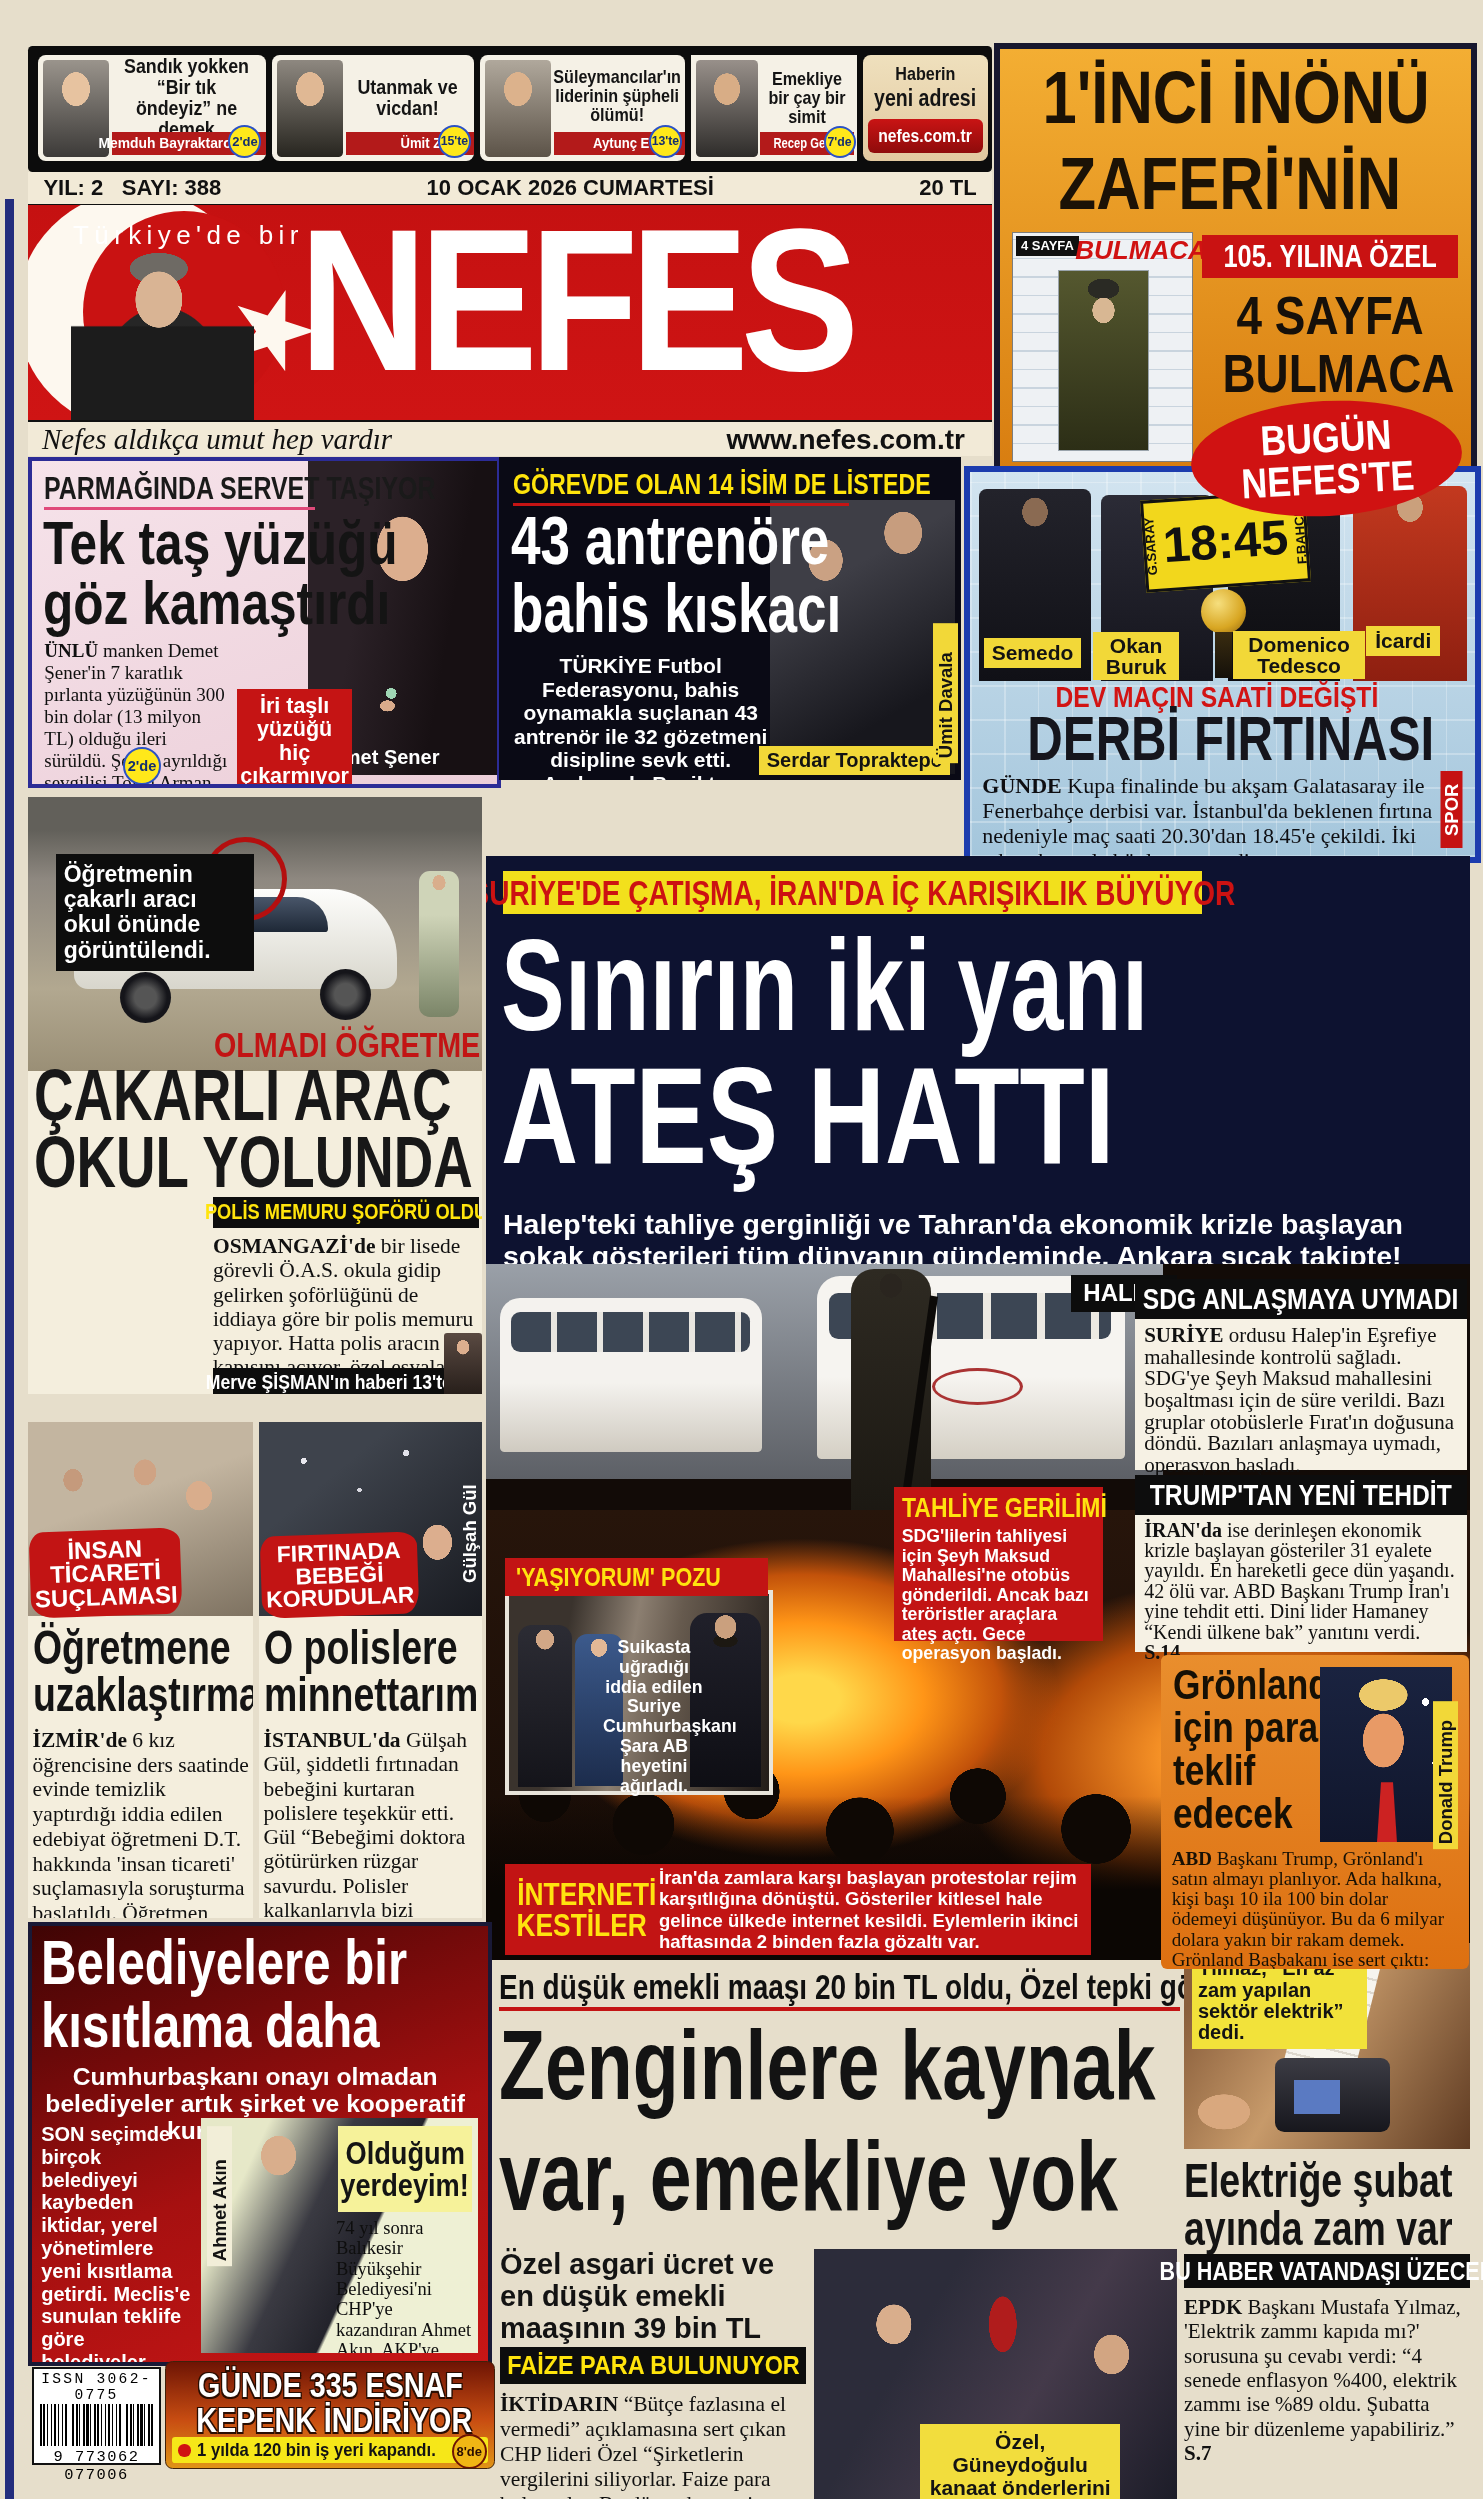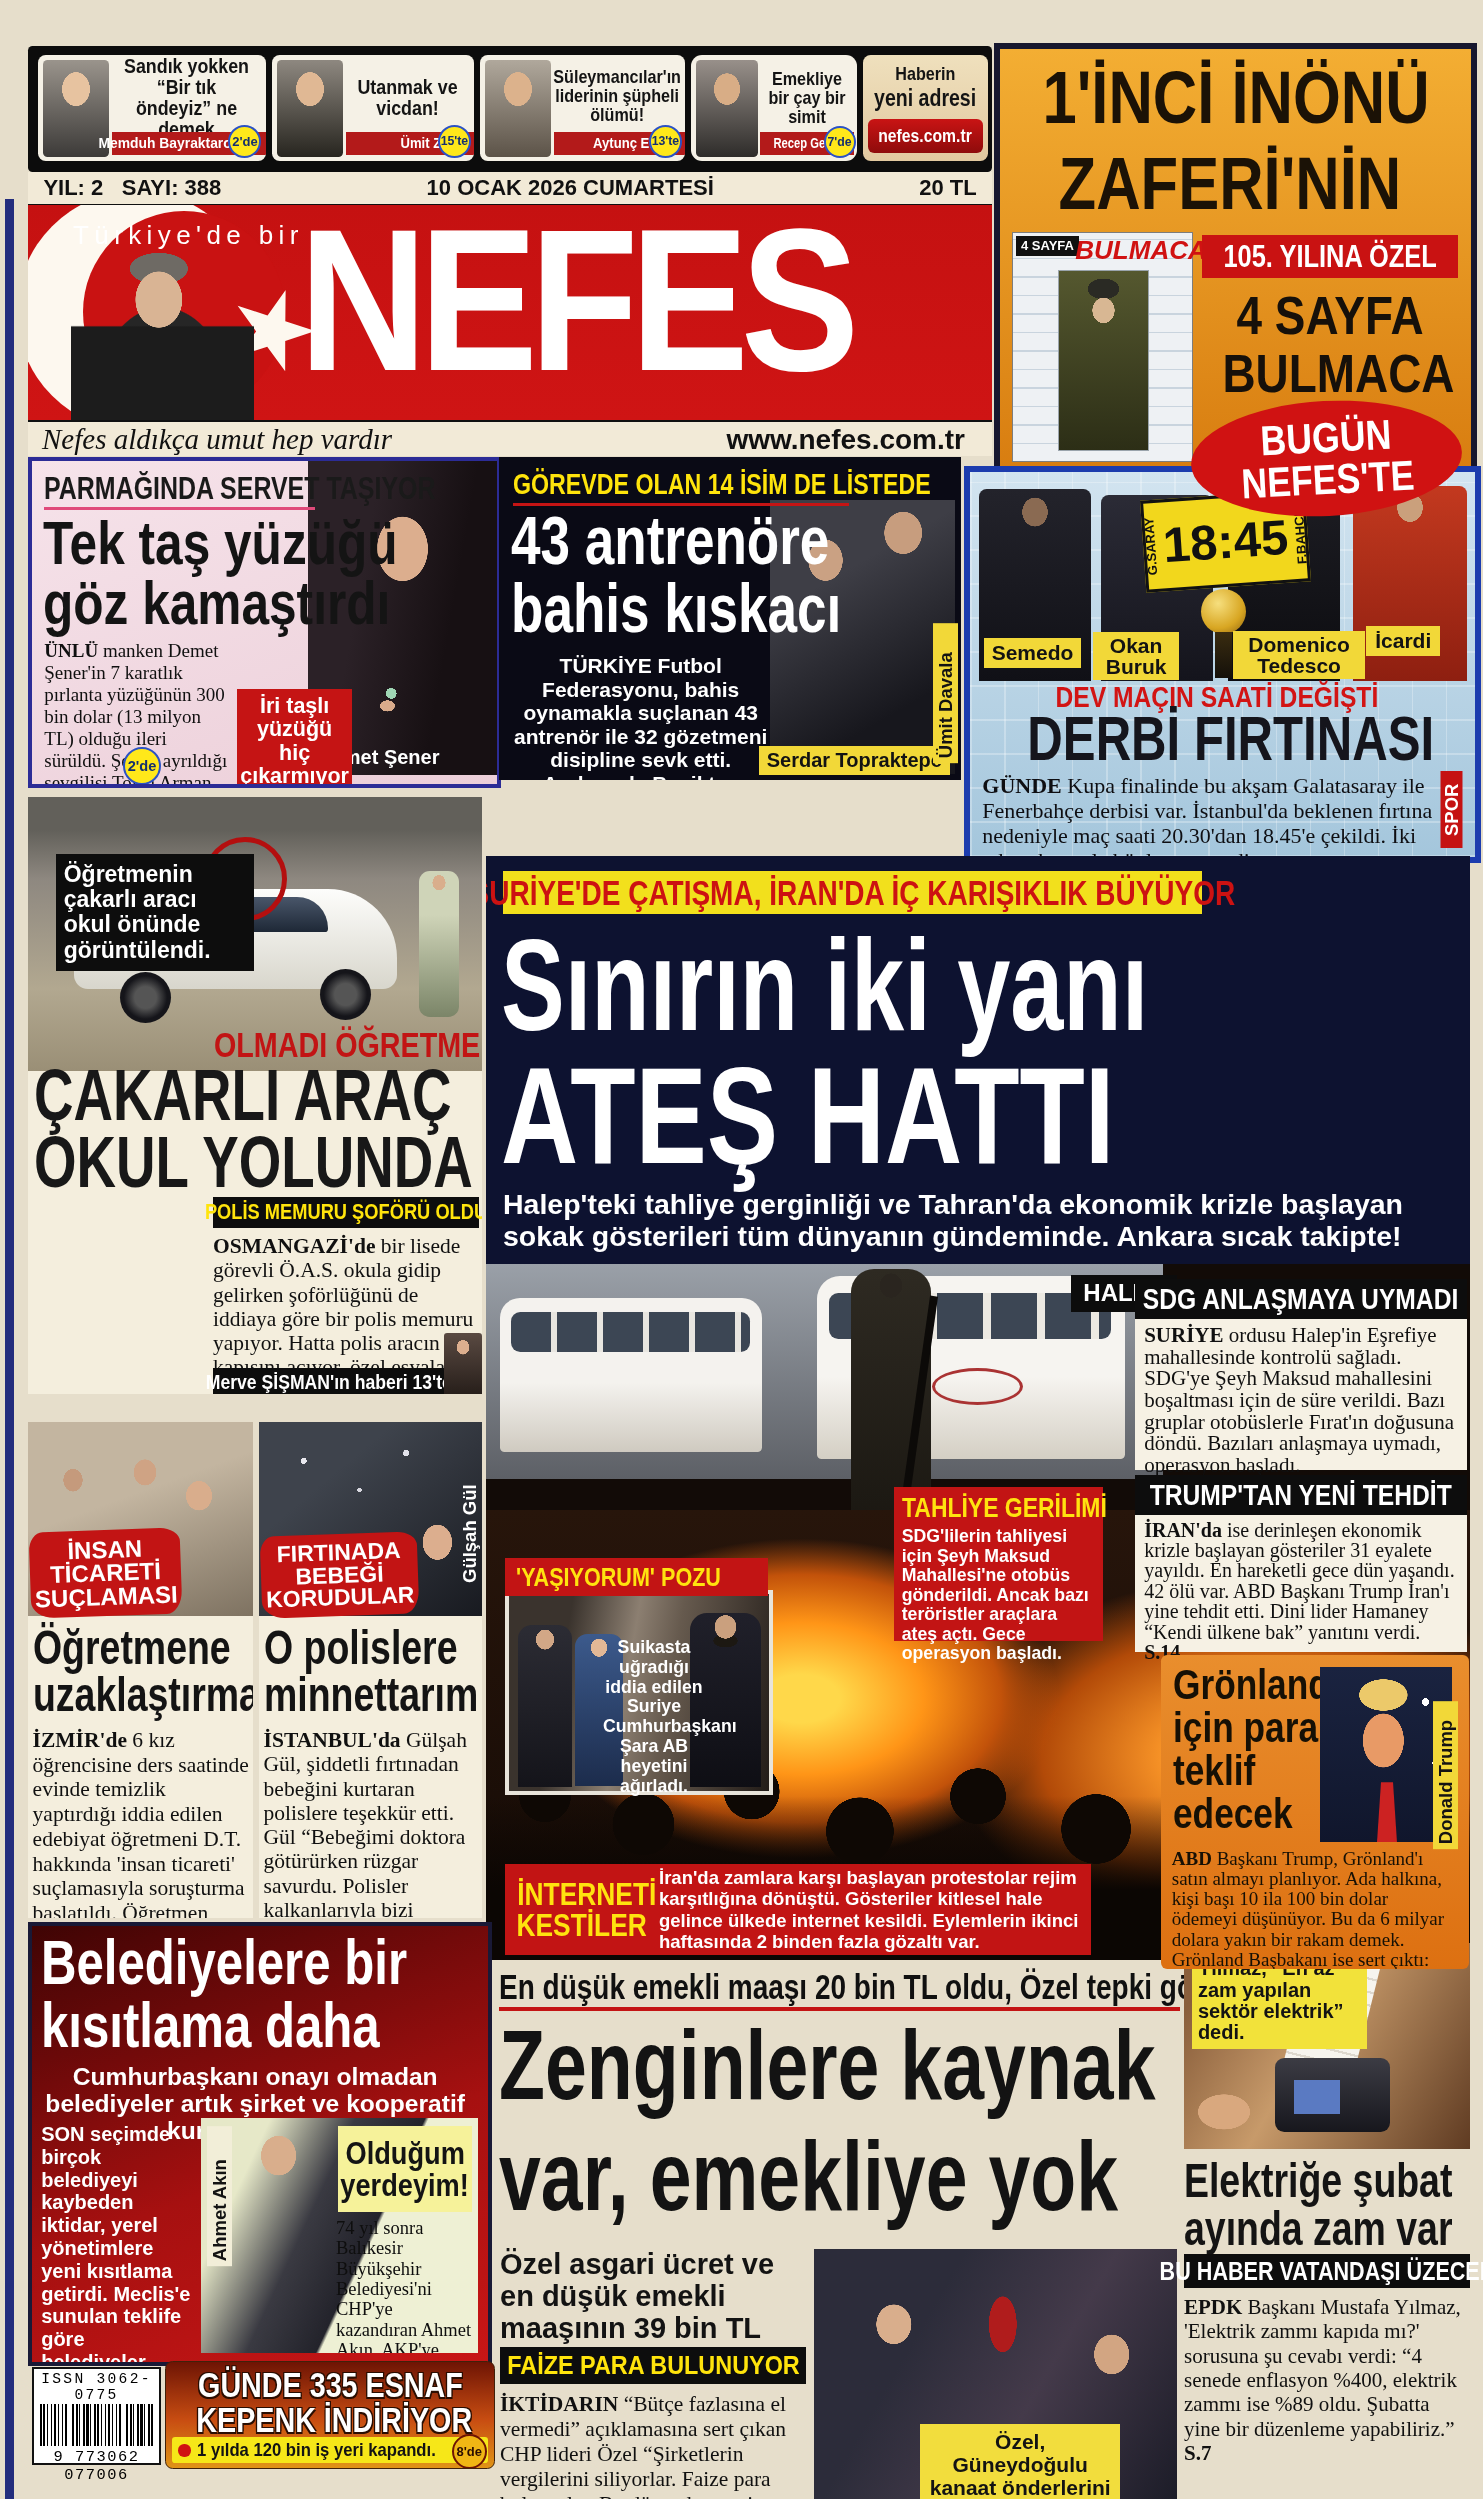--- a/index.html
+++ b/index.html
@@ -53,21 +53,21 @@
     <div class="abs photo" style="left:4.6px;top:4.6px;width:66px;height:97px;border-radius:4.6px;background:radial-gradient(ellipse 23px 28px at 50% 30%,#dcb28c 0 60%,transparent 61%),linear-gradient(#b0a89c,#5c5348)"></div>
     <div class="abs hl center" style="left:74px;top:3px;width:126px;height:74px;display:flex;align-items:center;justify-content:center;font-size:19px;line-height:1.0">
         <span class="condc" style="--sx:.85;white-space:normal">Süleymancılar'ın liderinin şüpheli ölümü!</span>
       </div>
     <div class="abs" style="left:74px;bottom:6.2px;width:126px;height:23px;background:#b31a1a;color:#fff;font-weight:800;font-size:15.4px;display:flex;align-items:center;justify-content:flex-end;padding-right:31px">
         <span class="condc" style="--sx:.85">Aytunç Erkin</span>
       </div>
     <div class="abs" style="right:3.1px;bottom:3.1px;width:29px;height:29px;border-radius:50%;background:#ffe81a;border:2.3px solid #2b52c5;color:#15306e;font-weight:900;font-size:12.3px;display:flex;align-items:center;justify-content:center">13'te</div>
   </div>
 
-  <div class="abs" style="left:691px;top:55px;width:166px;height:106px;background:#f5f1e6;border-radius:11px;overflow:hidden">
+  <div class="abs" style="left:691px;top:55px;width:166px;height:106px;background:#f5f1e6;border-radius:0;overflow:hidden">
     <div class="abs photo" style="left:4.6px;top:4.6px;width:62px;height:97px;border-radius:4.6px;background:radial-gradient(ellipse 21.5px 26px at 50% 30%,#d8ad86 0 60%,transparent 61%),linear-gradient(#98908a,#2e2c2a)"></div>
     <div class="abs hl center" style="left:69px;top:6.2px;width:94px;height:72px;display:flex;align-items:center;justify-content:center;font-size:19px;line-height:1.0">
         <span class="condc" style="--sx:.85;white-space:normal">Emekliye bir çay bir simit</span>
       </div>
     <div class="abs" style="left:69px;bottom:6.2px;width:94px;height:23px;background:#b31a1a;color:#fff;font-weight:800;font-size:14px;display:flex;align-items:center;justify-content:center">
         <span class="condc" style="--sx:.8">Recep Genel</span>
       </div>
     <div class="abs" style="right:1.5px;bottom:3.1px;width:28px;height:28px;border-radius:50%;background:#ffe81a;border:2.3px solid #2b52c5;color:#15306e;font-weight:900;font-size:12.3px;display:flex;align-items:center;justify-content:center">7'de</div>
   </div>
 
@@ -193,21 +193,21 @@
       </div>
     <div class="abs photo" style="left:416px;top:536px;width:38px;height:65px;background:radial-gradient(ellipse 10.8px 12.3px at 50% 22%,#dcae8e 0 58%,transparent 59%),linear-gradient(#5a4a42,#241c18);border-radius:3.1px"></div>
   </div>
 
   <div class="abs" style="left:486px;top:856px;width:984px;height:1104px;background:#0d1230;overflow:hidden">
     <div class="abs" style="left:17px;top:15.4px;width:699px;height:43px;background:#f2e01c;display:flex;align-items:center;justify-content:center">
         <span class="condc" style="--sx:.8;color:#cc1212;font-weight:900;font-size:35px">SURİYE'DE ÇATIŞMA, İRAN'DA İÇ KARIŞIKLIK BÜYÜYOR</span>
       </div>
     <div class="abs hl" style="left:15.4px;top:65px;font-size:129px;line-height:1;color:#fff"><span class="cond" style="--sx:.74">Sınırın iki yanı</span></div>
     <div class="abs hl" style="left:15.4px;top:191px;font-size:137px;line-height:1;color:#fff"><span class="cond" style="--sx:.78">ATEŞ HATTI</span></div>
-    <div class="abs" style="left:17px;top:332px;width:948px;color:#fff;font-weight:700;font-size:28.5px;line-height:1.14">Halep'teki tahliye gerginliği ve Tahran'da ekonomik krizle başlayan sokak gösterileri tüm dünyanın gündeminde. Ankara sıcak takipte!</div>
+    <div class="abs" style="left:17px;top:352px;width:948px;color:#fff;font-weight:700;font-size:28.5px;line-height:1.14">Halep'teki tahliye gerginliği ve Tahran'da ekonomik krizle başlayan sokak gösterileri tüm dünyanın gündeminde. Ankara sıcak takipte!</div>
 
     <div class="abs photo" style="left:0;top:408px;width:984px;height:696px;background:#120b07">
       <div class="abs" style="left:0;top:0;width:677px;height:215px;background:linear-gradient(#9aa0a8,#5d6066)"></div>
       <div class="abs" style="left:14px;top:34px;width:262px;height:154px;background:linear-gradient(#f4f2ee 55%,#cfcac0);border-radius:20px 20px 4.6px 4.6px">
         <div class="abs" style="left:10.8px;top:14px;width:239px;height:40px;background:repeating-linear-gradient(90deg,#3c4654 0 40px,#e8e6e0 40px 46px);border-radius:9.2px"></div>
       </div>
       <div class="abs" style="left:331px;top:12.3px;width:308px;height:183px;background:linear-gradient(#f6f4f0 55%,#d4cfc4);border-radius:23px 23px 4.6px 4.6px">
         <div class="abs" style="left:12.3px;top:17px;width:282px;height:46px;background:repeating-linear-gradient(90deg,#3c4654 0 46px,#ece9e2 46px 54px);border-radius:9.2px"></div>
         <div class="abs" style="left:115px;top:92px;width:85px;height:31px;border:3.1px solid #a33;border-radius:50%"></div>
       </div>

